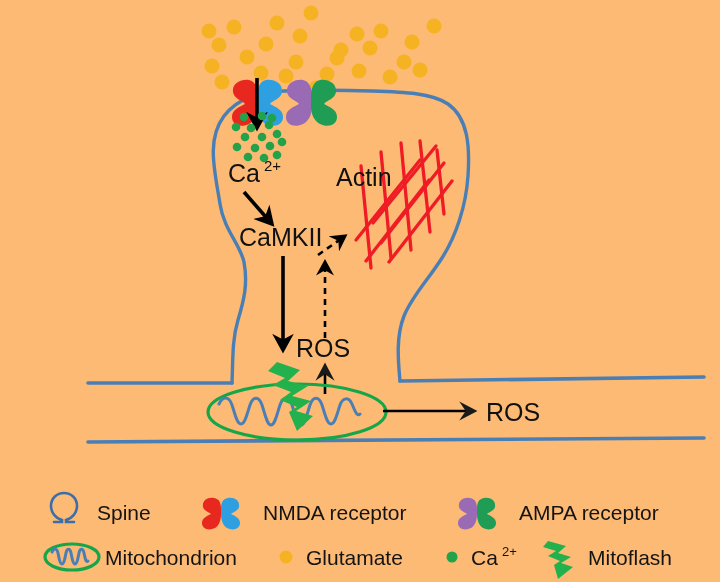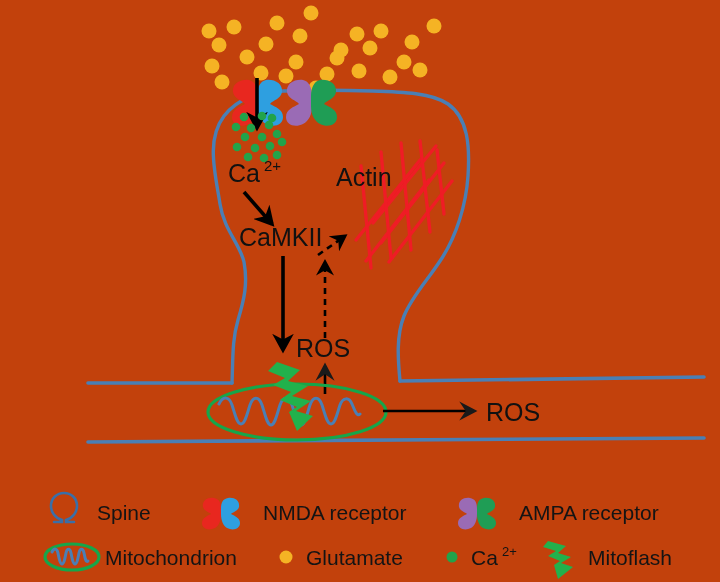--- a/index.html
+++ b/index.html
@@ -12,21 +12,21 @@
     width: 720px;
     height: 582px;
     font-family: "Liberation Sans", sans-serif;
     overflow: hidden;
     position: relative;
   }
   #diagram-root {
     position: relative;
     width: 720px;
     height: 582px;
-    background: #c2410c;
+    background: #fdba74;
   }
   #scene-svg {
     position: absolute;
     left: 0;
     top: 0;
     width: 720px;
     height: 582px;
     display: block;
   }
   .lbl {

